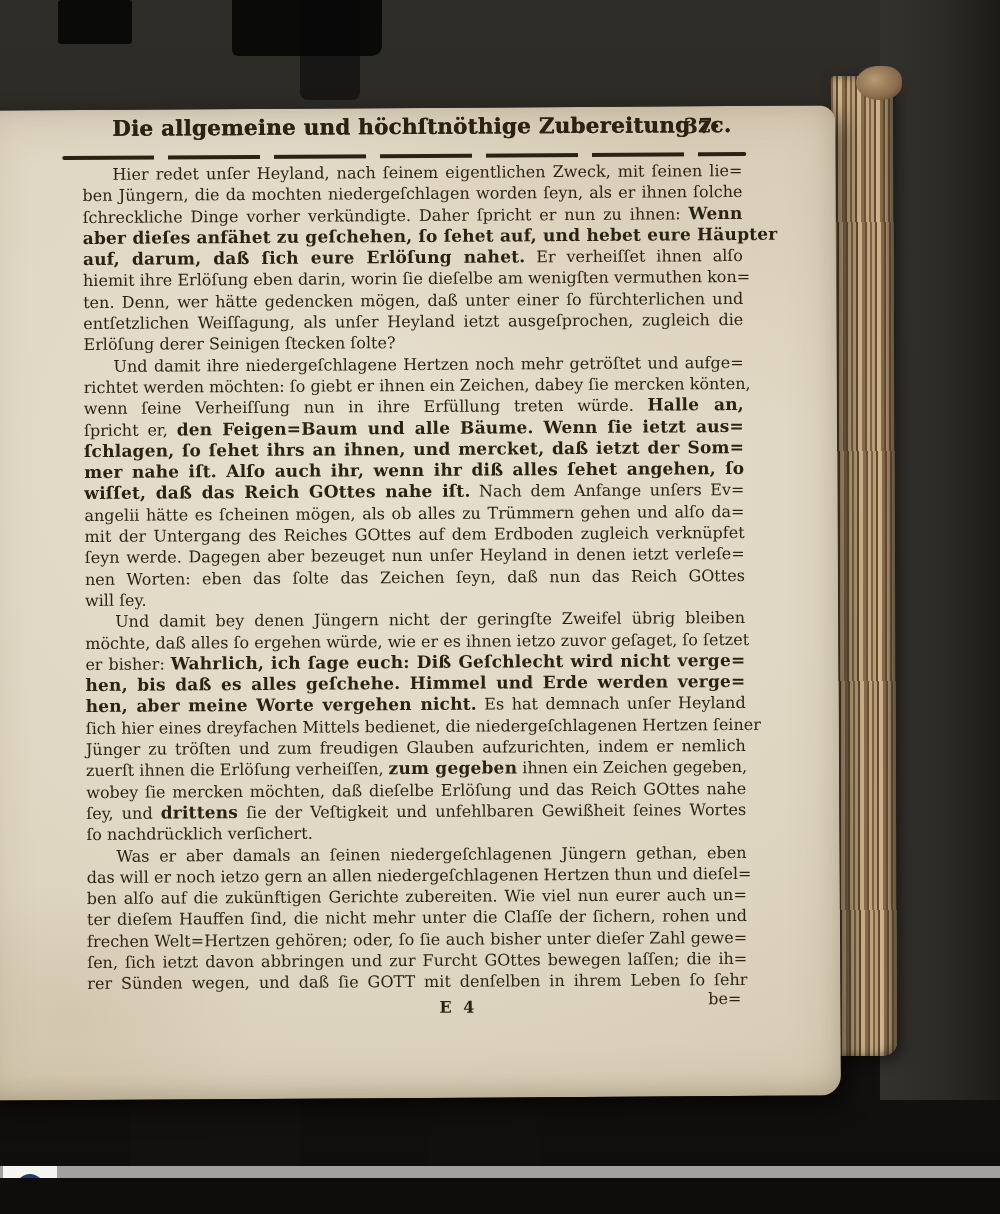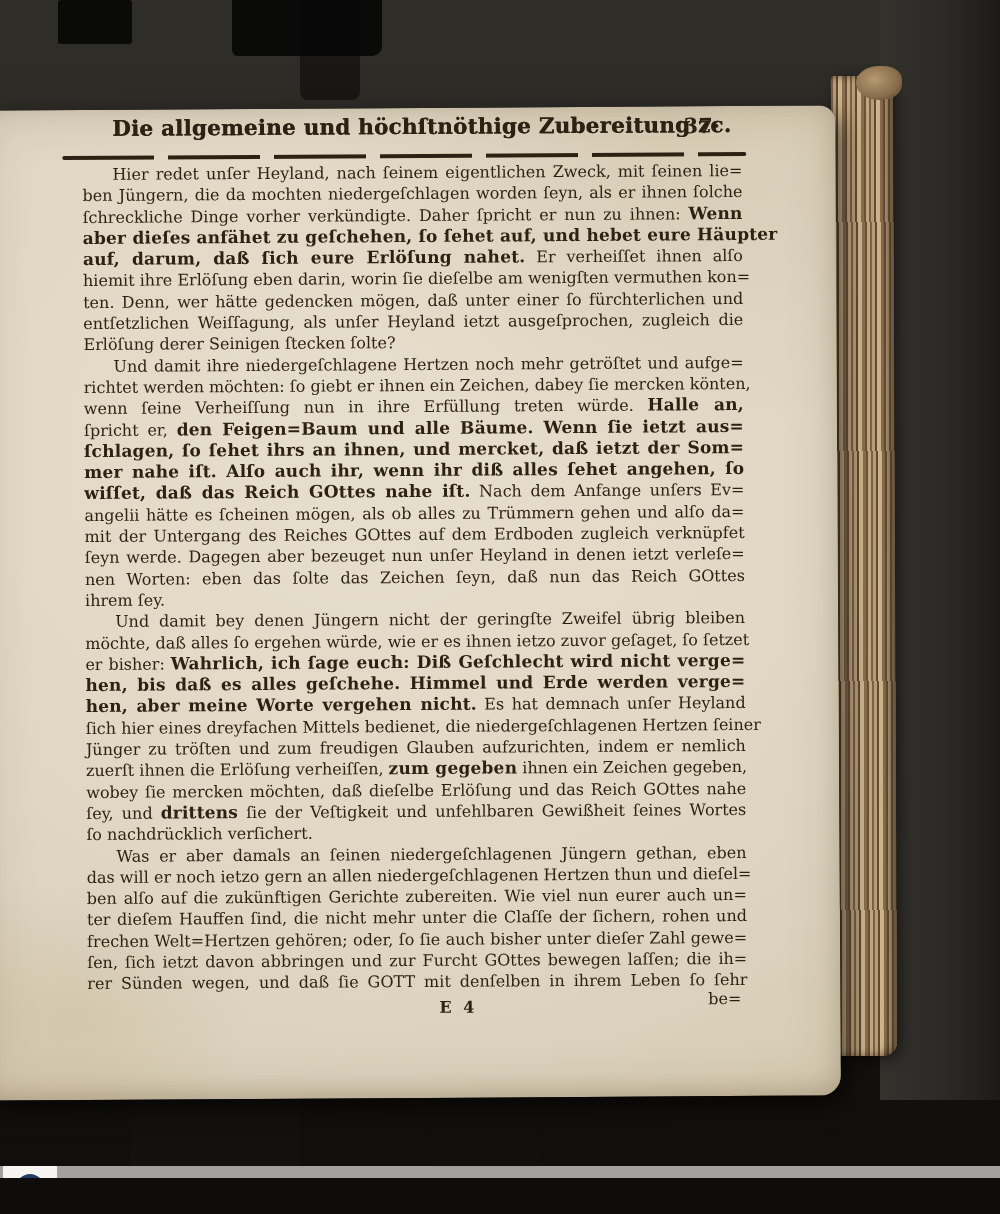--- a/index.html
+++ b/index.html
@@ -105,21 +105,21 @@
           <div class="tl"><span>richtet werden möchten: ſo giebt er ihnen ein Zeichen, dabey ſie mercken könten,</span></div>
           <div class="tl"><span>wenn ſeine Verheiſſung nun in ihre Erfüllung treten würde.  </span><span class="em">Halle an,</span></div>
           <div class="tl"><span>ſpricht er, </span><span class="em">den Feigen=Baum und alle Bäume.  Wenn ſie ietzt aus=</span></div>
           <div class="tl"><span class="em">ſchlagen, ſo ſehet ihrs an ihnen, und mercket, daß ietzt der Som=</span></div>
           <div class="tl"><span class="em">mer nahe iſt.  Alſo auch ihr, wenn ihr diß alles ſehet angehen, ſo</span></div>
           <div class="tl"><span class="em">wiſſet, daß das Reich GOttes nahe iſt.</span><span>  Nach dem Anfange unſers Ev=</span></div>
           <div class="tl"><span>angelii hätte es ſcheinen mögen, als ob alles zu Trümmern gehen und alſo da=</span></div>
           <div class="tl"><span>mit der Untergang des Reiches GOttes auf dem Erdboden zugleich verknüpfet</span></div>
           <div class="tl"><span>ſeyn werde.  Dagegen aber bezeuget nun unſer Heyland in denen ietzt verleſe=</span></div>
           <div class="tl"><span>nen Worten: eben das ſolte das Zeichen ſeyn, daß nun das Reich GOttes</span></div>
-          <div class="tl nj"><span>ihrem ſey.</span></div>
+          <div class="tl nj"><span>will ſey.</span></div>
           <div class="tl ind"><span>Und damit bey denen Jüngern nicht der geringſte Zweifel übrig bleiben</span></div>
           <div class="tl"><span>möchte, daß alles ſo ergehen würde, wie er es ihnen ietzo zuvor geſaget, ſo ſetzet</span></div>
           <div class="tl"><span>er bisher: </span><span class="em">Wahrlich, ich ſage euch: Diß Geſchlecht wird nicht verge=</span></div>
           <div class="tl"><span class="em">hen, bis daß es alles geſchehe.   Himmel und Erde werden verge=</span></div>
           <div class="tl"><span class="em">hen, aber meine Worte vergehen nicht.</span><span> Es hat demnach unſer Heyland</span></div>
           <div class="tl"><span>ſich hier eines dreyfachen Mittels bedienet, die niedergeſchlagenen Hertzen ſeiner</span></div>
           <div class="tl"><span>Jünger zu tröſten und zum freudigen Glauben aufzurichten, indem er nemlich</span></div>
           <div class="tl"><span>zuerſt ihnen die Erlöſung verheiſſen, </span><span class="em">zum gegeben</span><span> ihnen ein Zeichen gegeben,</span></div>
           <div class="tl"><span>wobey ſie mercken möchten, daß dieſelbe Erlöſung und das Reich GOttes nahe</span></div>
           <div class="tl"><span>ſey, und </span><span class="em">drittens</span><span> ſie der Veſtigkeit und unfehlbaren Gewißheit ſeines Wortes</span></div>

